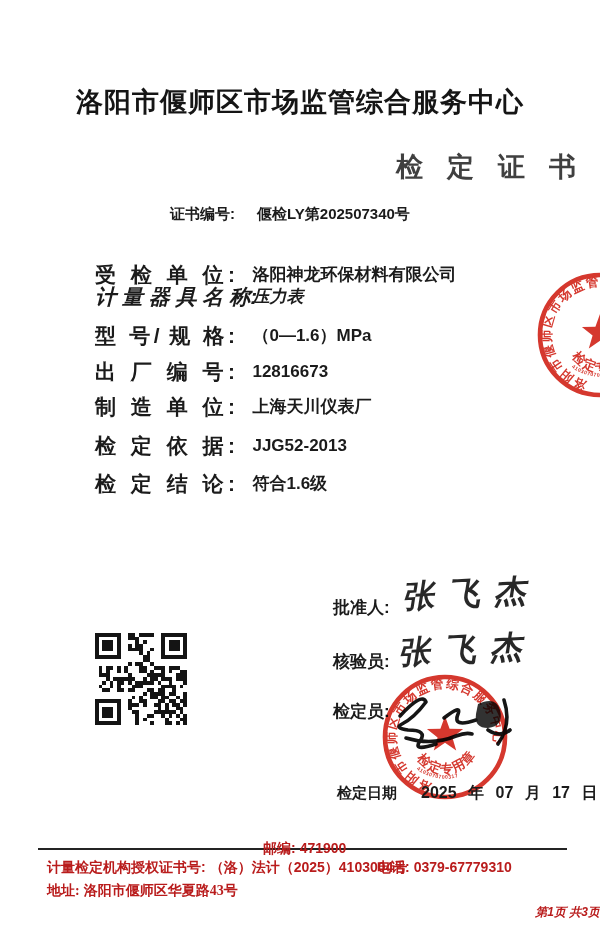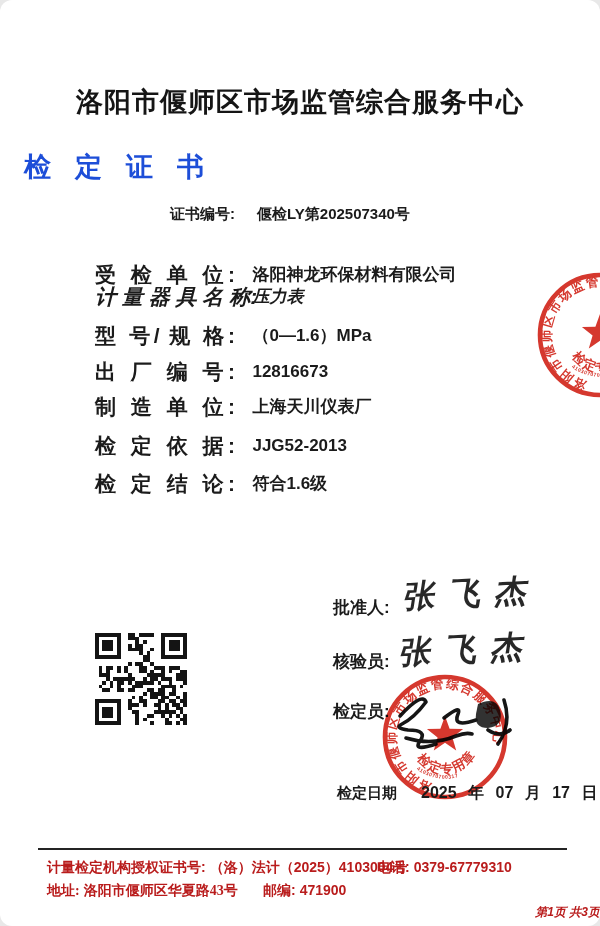--- a/index.html
+++ b/index.html
@@ -1,27 +1,27 @@
 <!DOCTYPE html>
 <html><head>
 <meta charset="utf-8">
 <style>
   html,body{margin:0;padding:0;background:#e8e8e8;}
   .page{
     position:relative;width:600px;height:926px;margin:0 auto;
     background:#ffffff;overflow:hidden;
-    font-family:"Liberation Sans",sans-serif;color:#1b1b1b;border-radius:12px;
+    font-family:"Liberation Sans",sans-serif;color:#1b1b1b;
   }
   .org-title{
     position:absolute;top:84px;left:0;right:0;text-align:center;
     font-size:27px;font-weight:700;letter-spacing:1px;color:#151515;
   }
   .cert-title{
-    position:absolute;top:149px;left:0;right:0;text-align:left;
-    font-size:27px;font-weight:700;letter-spacing:24px;text-indent:24px;color:#1d4ed8;
+    position:absolute;top:149px;left:0;right:0;text-align:right;
+    font-size:27px;font-weight:700;letter-spacing:24px;text-indent:24px;color:#404040;
   }
   .cert-no-row{position:absolute;top:205px;left:170px;font-size:15px;font-weight:700;text-align:center;}
   .cert-no-row .val{margin-left:22px;}
   .fields{position:absolute;top:264px;left:95px;width:430px;}
   .field-row{line-height:22px;white-space:nowrap;}
   .field-row .lbl{
     display:inline-block;width:140px;text-align:justify;text-align-last:justify;
     -moz-text-align-last:justify;font-size:21px;font-weight:700;vertical-align:top;
   }
   .field-row .val{margin-left:13px;font-size:17px;font-weight:700;}
@@ -38,21 +38,21 @@
   .stamp{position:absolute;width:130px;height:130px;mix-blend-mode:multiply;opacity:.93;}
   .stamp-top{left:535px;top:270px;}
   .stamp-bottom{left:380px;top:672px;}
   .date-row{position:absolute;left:337px;font-size:15px;font-weight:700;white-space:nowrap;}
   .date-row .val{margin-left:24px;font-size:16px;word-spacing:7px;}
   .footer-rule{position:absolute;top:848px;left:38px;right:33px;border-top:2px solid #242424;}
   .foot{position:absolute;font-size:14px;font-weight:700;white-space:nowrap;color:#b91c1c;}
   .f-auth{top:859px;left:47px;}
   .f-phone{top:859px;left:377px;}
   .f-addr{top:882px;left:47px;font-family:Liberation Serif, serif;}
-  .f-post{top:882px;left:263px;}
+  .f-post{top:840px;left:263px;}
   .f-fax{top:882px;left:377px;}
   .f-page{top:904px;left:0;right:0;text-align:right;font-size:12px;font-style:italic;}
   .foot .k{margin-right:4px;}
 </style>
 </head>
 <body>
 
 <div class="page">
 
   <div class="org-title">洛阳市偃师区市场监管综合服务中心</div>

